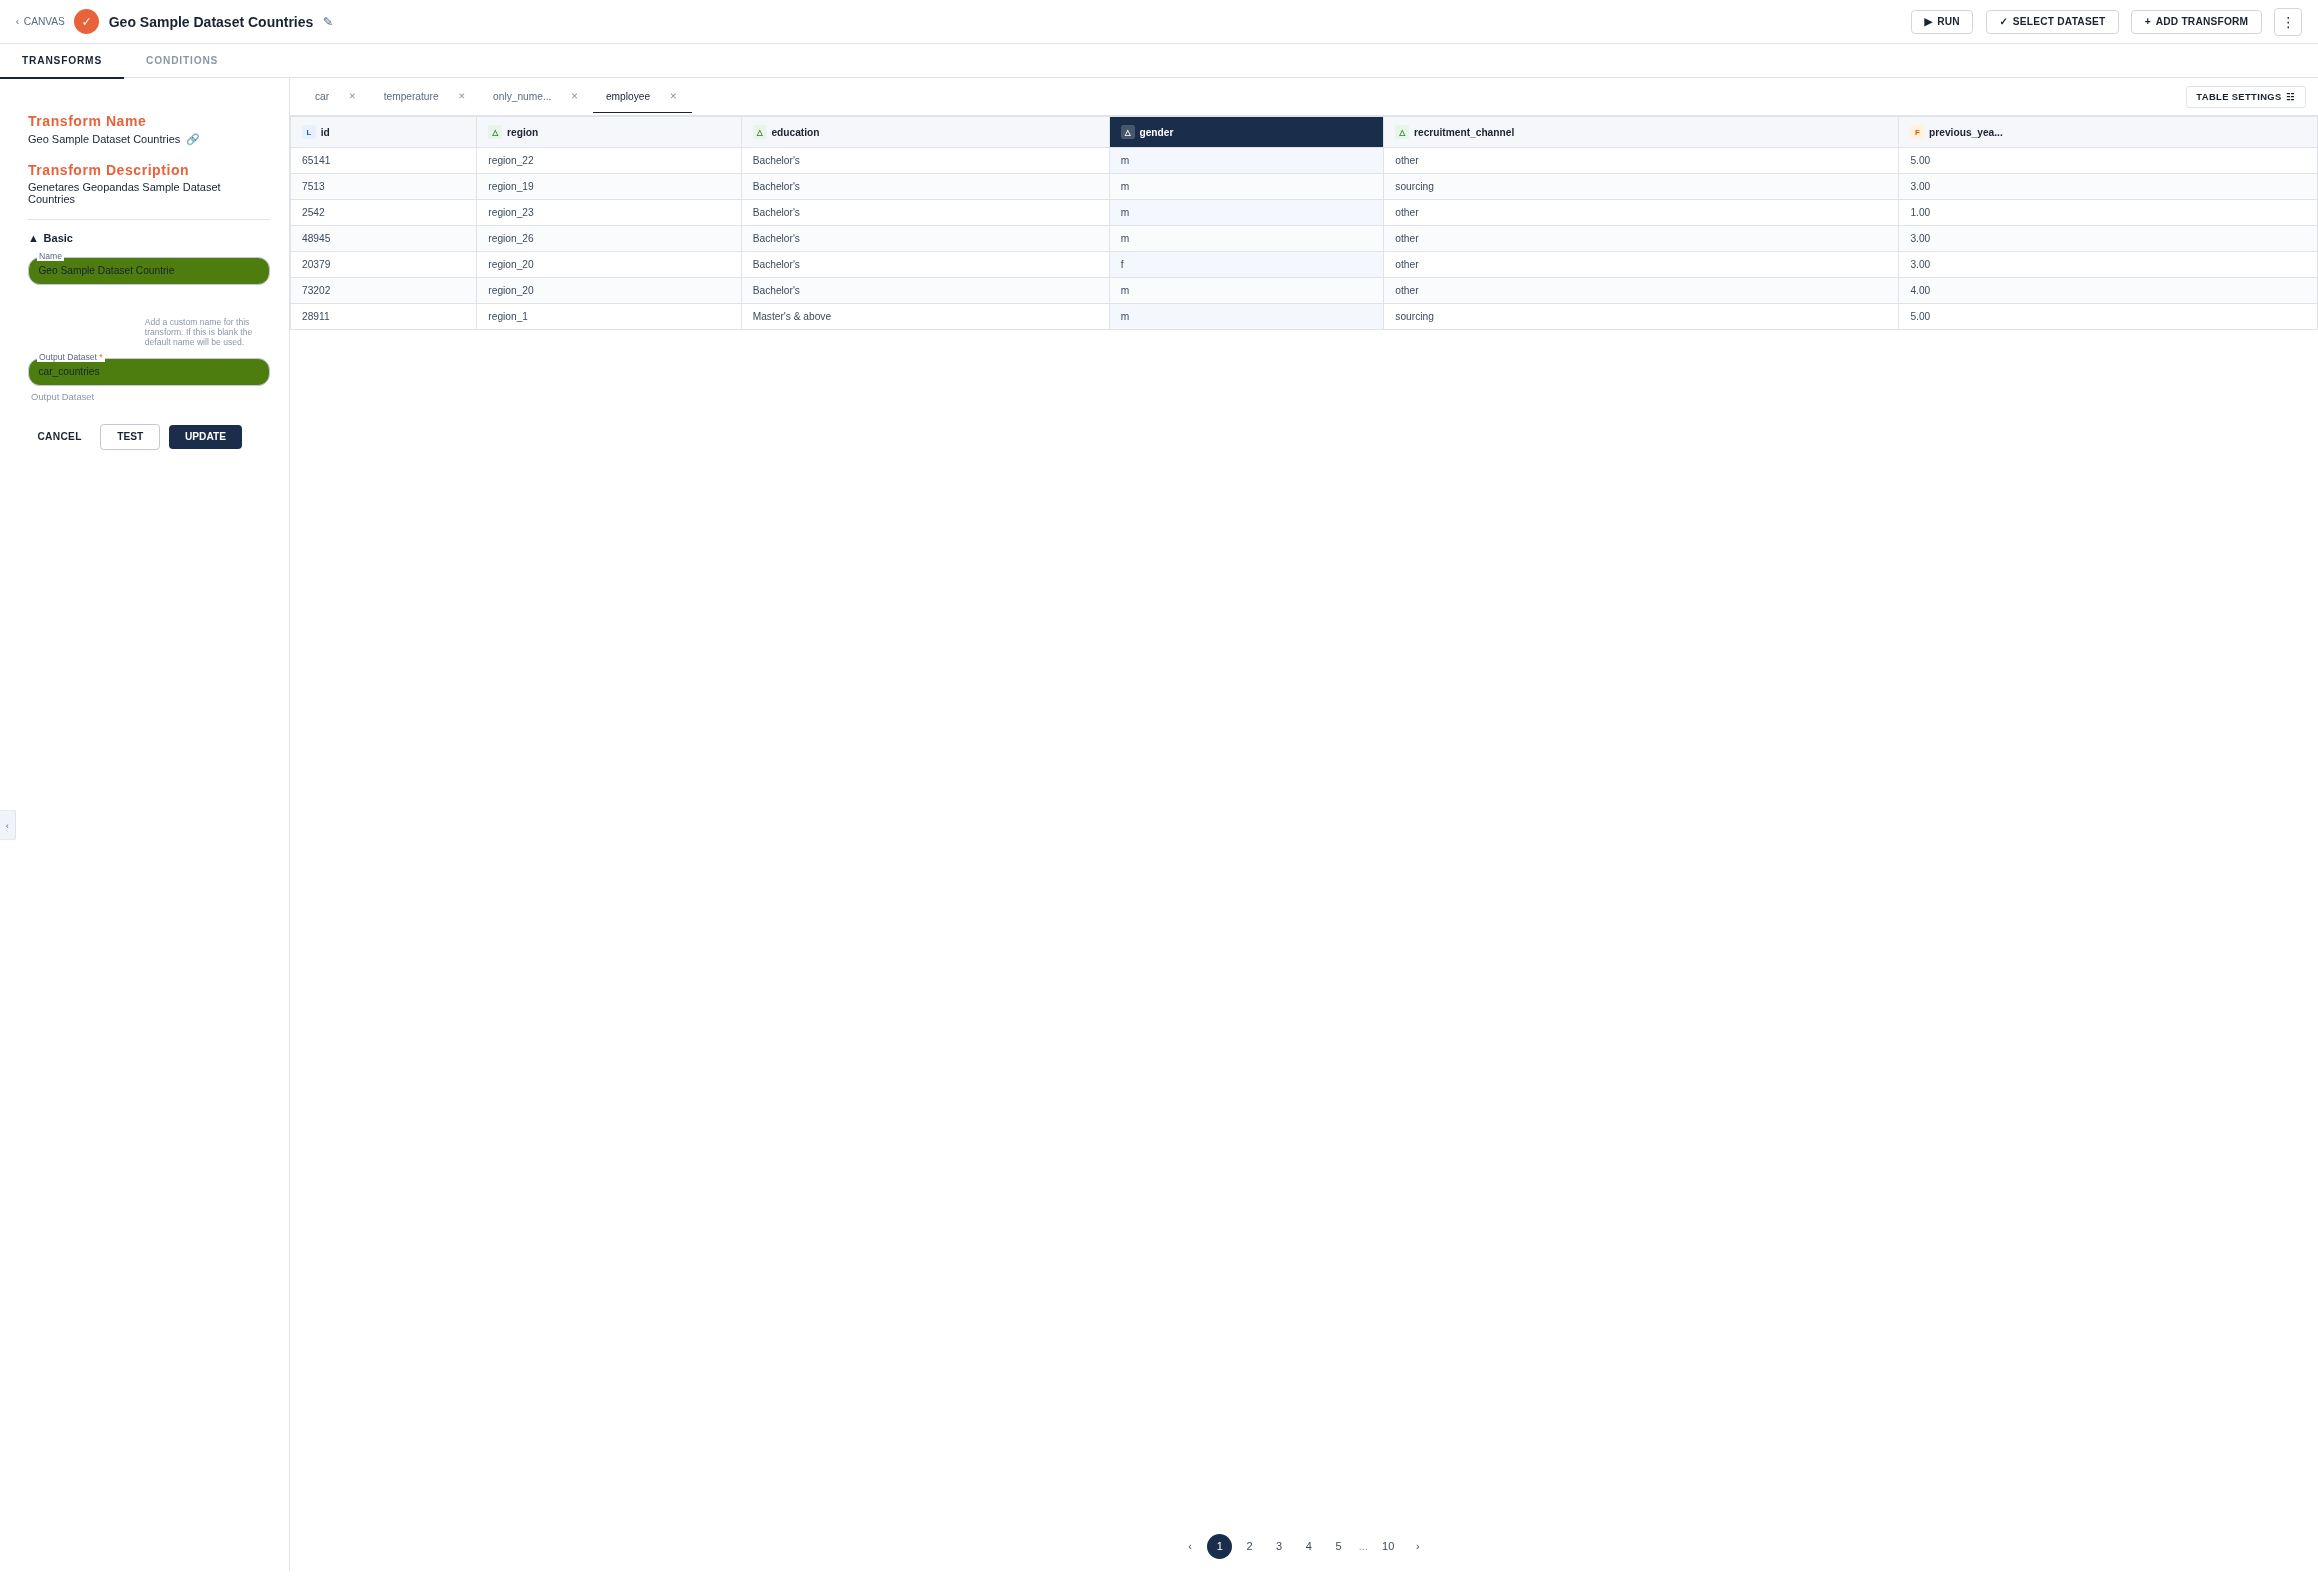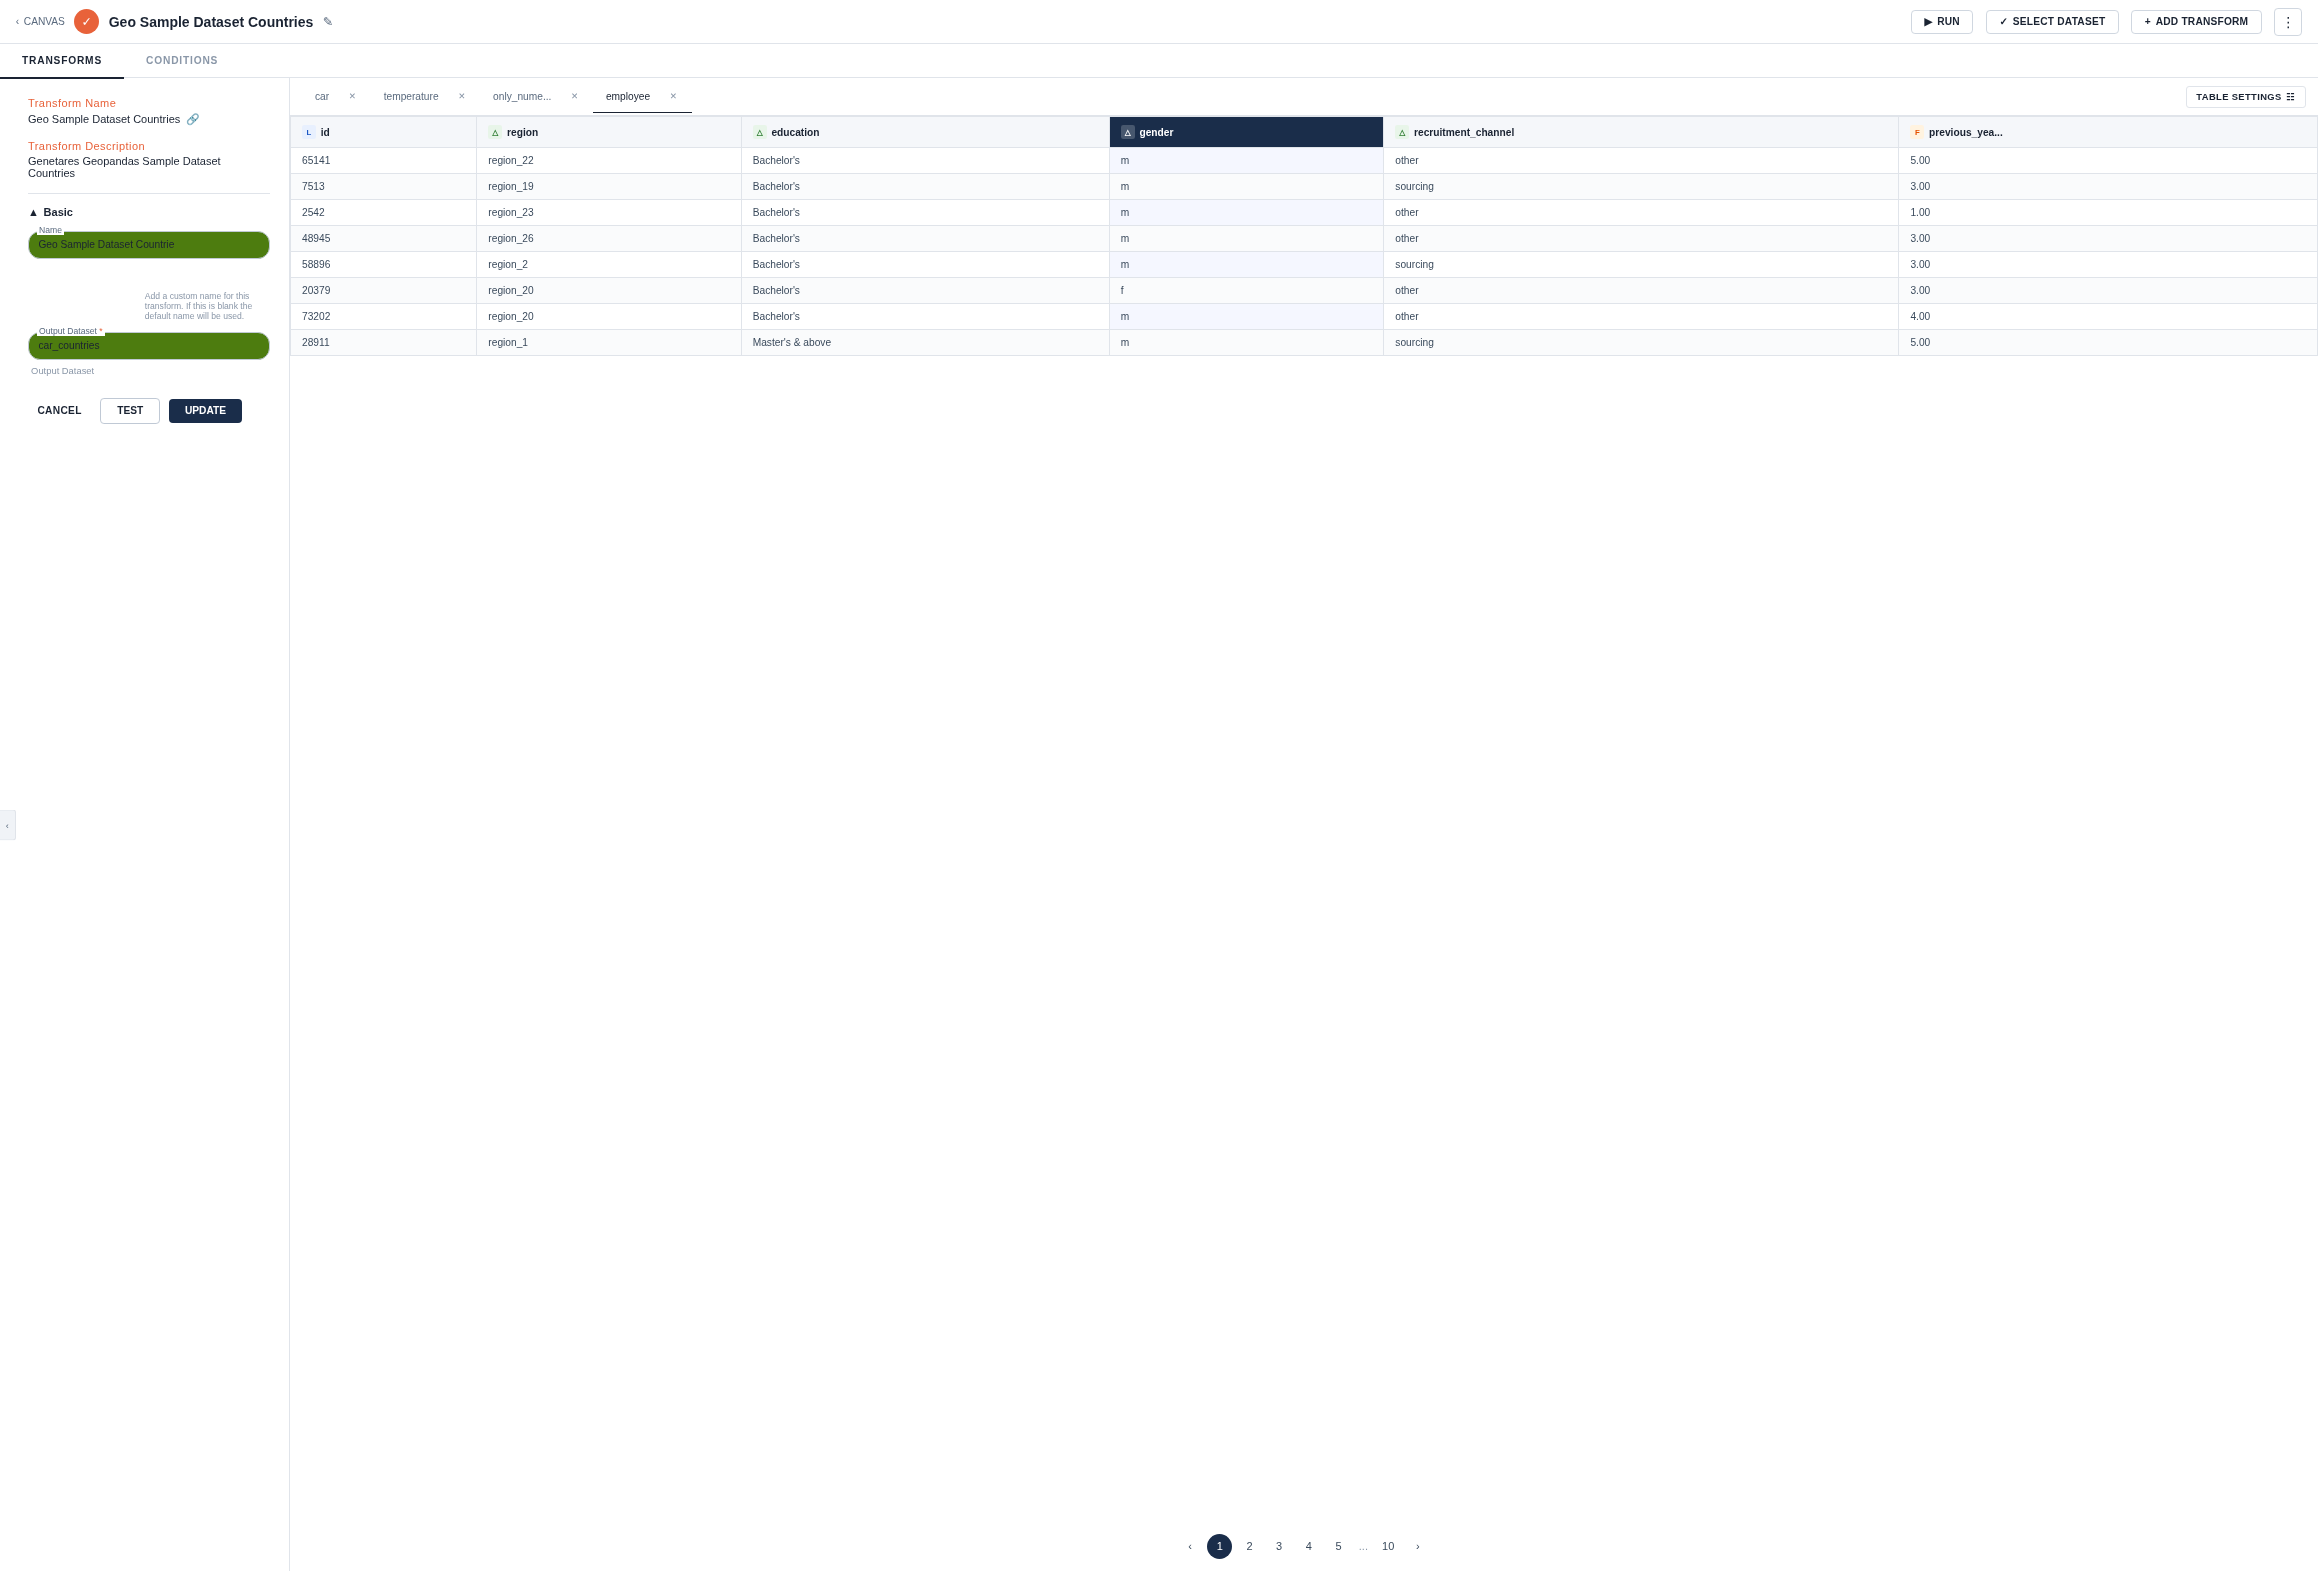--- a/index.html
+++ b/index.html
@@ -133,25 +133,26 @@
       background: #f0f3f7;
       border: 0.8px solid #e0e4ea;
       border-left: none;
       border-radius: 0 3.1px 3.1px 0;
       cursor: pointer;
       color: #5a6a7e;
       font-size: 9.4px;
     }
 
     .field-label {
-      font-size: 11px;
-      font-weight: 400;
+      font-size: 14px;
+      font-weight: 700;
       color: #e8623a;
       letter-spacing: 0.04em;
       margin-bottom: 3.1px;
+      margin-top: 16px;
     }
     .field-value {
       font-size: 11px;
       color: #1a2332;
       display: flex;
       align-items: center;
       gap: 6.3px;
       margin-bottom: 14px;
     }
     .link-icon {
@@ -590,28 +591,20 @@
     </tr>
             <tr>
       <td>48945</td>
       <td>region_26</td>
       <td>Bachelor's</td>
       <td class="col-employee">m</td>
       <td>other</td>
       <td>3.00</td>
     </tr>
             <tr>
-      <td>58896</td>
-      <td>region_2</td>
-      <td>Bachelor's</td>
-      <td class="col-employee">m</td>
-      <td>sourcing</td>
-      <td>3.00</td>
-    </tr>
-            <tr>
       <td>20379</td>
       <td>region_20</td>
       <td>Bachelor's</td>
       <td class="col-employee">f</td>
       <td>other</td>
       <td>3.00</td>
     </tr>
             <tr>
       <td>73202</td>
       <td>region_20</td>

